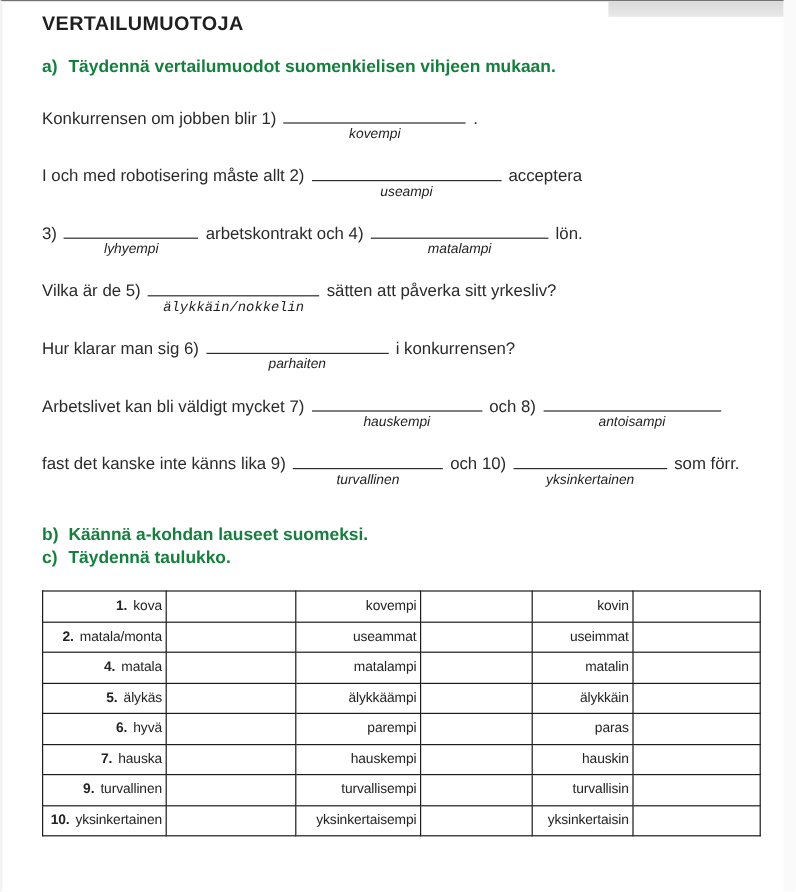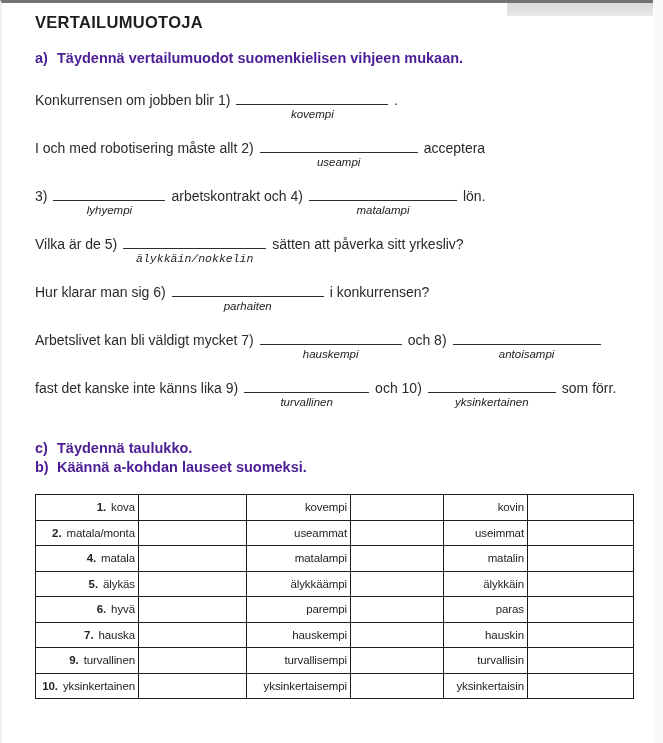--- a/index.html
+++ b/index.html
@@ -9,35 +9,35 @@
     font-family:"Liberation Sans", sans-serif;
   }
   .sheet {
     position:relative;
     width:653px; height:743px;
     background:#ffffff;
     color:#262626;
     overflow:hidden;
     box-sizing:border-box;
     border-left:2px solid #f2f2f2;
-    border-top:3px solid #737373;
+    border-top:1px solid #737373;
   }
   .corner-bar {
     position:absolute; top:0; right:0;
     width:146px; height:13px;
     background:linear-gradient(#d9d9d9, #e9e9e9);
   }
   .content { padding:10px 20px 0 33px; }
 
   .doc-title {
     font-size:16.5px; font-weight:bold; letter-spacing:0.3px;
     color:#1f1f1f; margin:0 0 17px 0;
   }
   .task-line {
-    font-size:14.5px; font-weight:bold; color:#4c1d95;
+    font-size:14.5px; font-weight:bold; color:#15803d;
     margin:0; line-height:19px; white-space:nowrap;
   }
   .task-line .task-label { display:inline-block; width:22px; }
   .task-a { margin-bottom:22px; }
 
   .sentences { margin-top:0; }
   .sentence-row {
     position:relative; white-space:nowrap;
     font-size:14px; color:#2a2a2a;
     height:30px; margin-bottom:18px; line-height:17px;
@@ -87,22 +87,22 @@
         <div class="sentence-row"><span class="seg">Konkurrensen om jobben blir 1)</span><span class="blank" style="width: 152px;"><span class="hint">kovempi</span></span><span class="seg">.</span></div>
         <div class="sentence-row"><span class="seg">I och med robotisering måste allt 2)</span><span class="blank" style="width: 158px;"><span class="hint">useampi</span></span><span class="seg">acceptera</span></div>
         <div class="sentence-row"><span class="seg">3)</span><span class="blank" style="width: 112px;"><span class="hint">lyhyempi</span></span><span class="seg">arbetskontrakt och 4)</span><span class="blank" style="width: 148px;"><span class="hint">matalampi</span></span><span class="seg">lön.</span></div>
         <div class="sentence-row"><span class="seg">Vilka är de 5)</span><span class="blank" style="width: 143px; font-family: Liberation Mono, monospace;"><span class="hint">älykkäin/nokkelin</span></span><span class="seg">sätten att påverka sitt yrkesliv?</span></div>
         <div class="sentence-row"><span class="seg">Hur klarar man sig 6)</span><span class="blank" style="width: 152px;"><span class="hint">parhaiten</span></span><span class="seg">i konkurrensen?</span></div>
         <div class="sentence-row"><span class="seg">Arbetslivet kan bli väldigt mycket 7)</span><span class="blank" style="width: 142px;"><span class="hint">hauskempi</span></span><span class="seg">och 8)</span><span class="blank" style="width: 148px;"><span class="hint">antoisampi</span></span></div>
         <div class="sentence-row"><span class="seg">fast det kanske inte känns lika 9)</span><span class="blank" style="width: 125px;"><span class="hint">turvallinen</span></span><span class="seg">och 10)</span><span class="blank" style="width: 128px;"><span class="hint">yksinkertainen</span></span><span class="seg">som förr.</span></div>
       </div>
 
     <div class="tasks-bc">
+      <p class="task-line"><span class="task-label">b)</span><span>Käännä a-kohdan lauseet suomeksi.</span></p>
       <p class="task-line"><span class="task-label">c)</span><span>Täydennä taulukko.</span></p>
-      <p class="task-line"><span class="task-label">b)</span><span>Käännä a-kohdan lauseet suomeksi.</span></p>
     </div>
 
     <table class="word-table">
       <colgroup>
           <col style="width: 103px;">
           <col style="width: 108px;">
           <col style="width: 104px;">
           <col style="width: 93px;">
           <col style="width: 84px;">
           <col style="width: 106px;">

